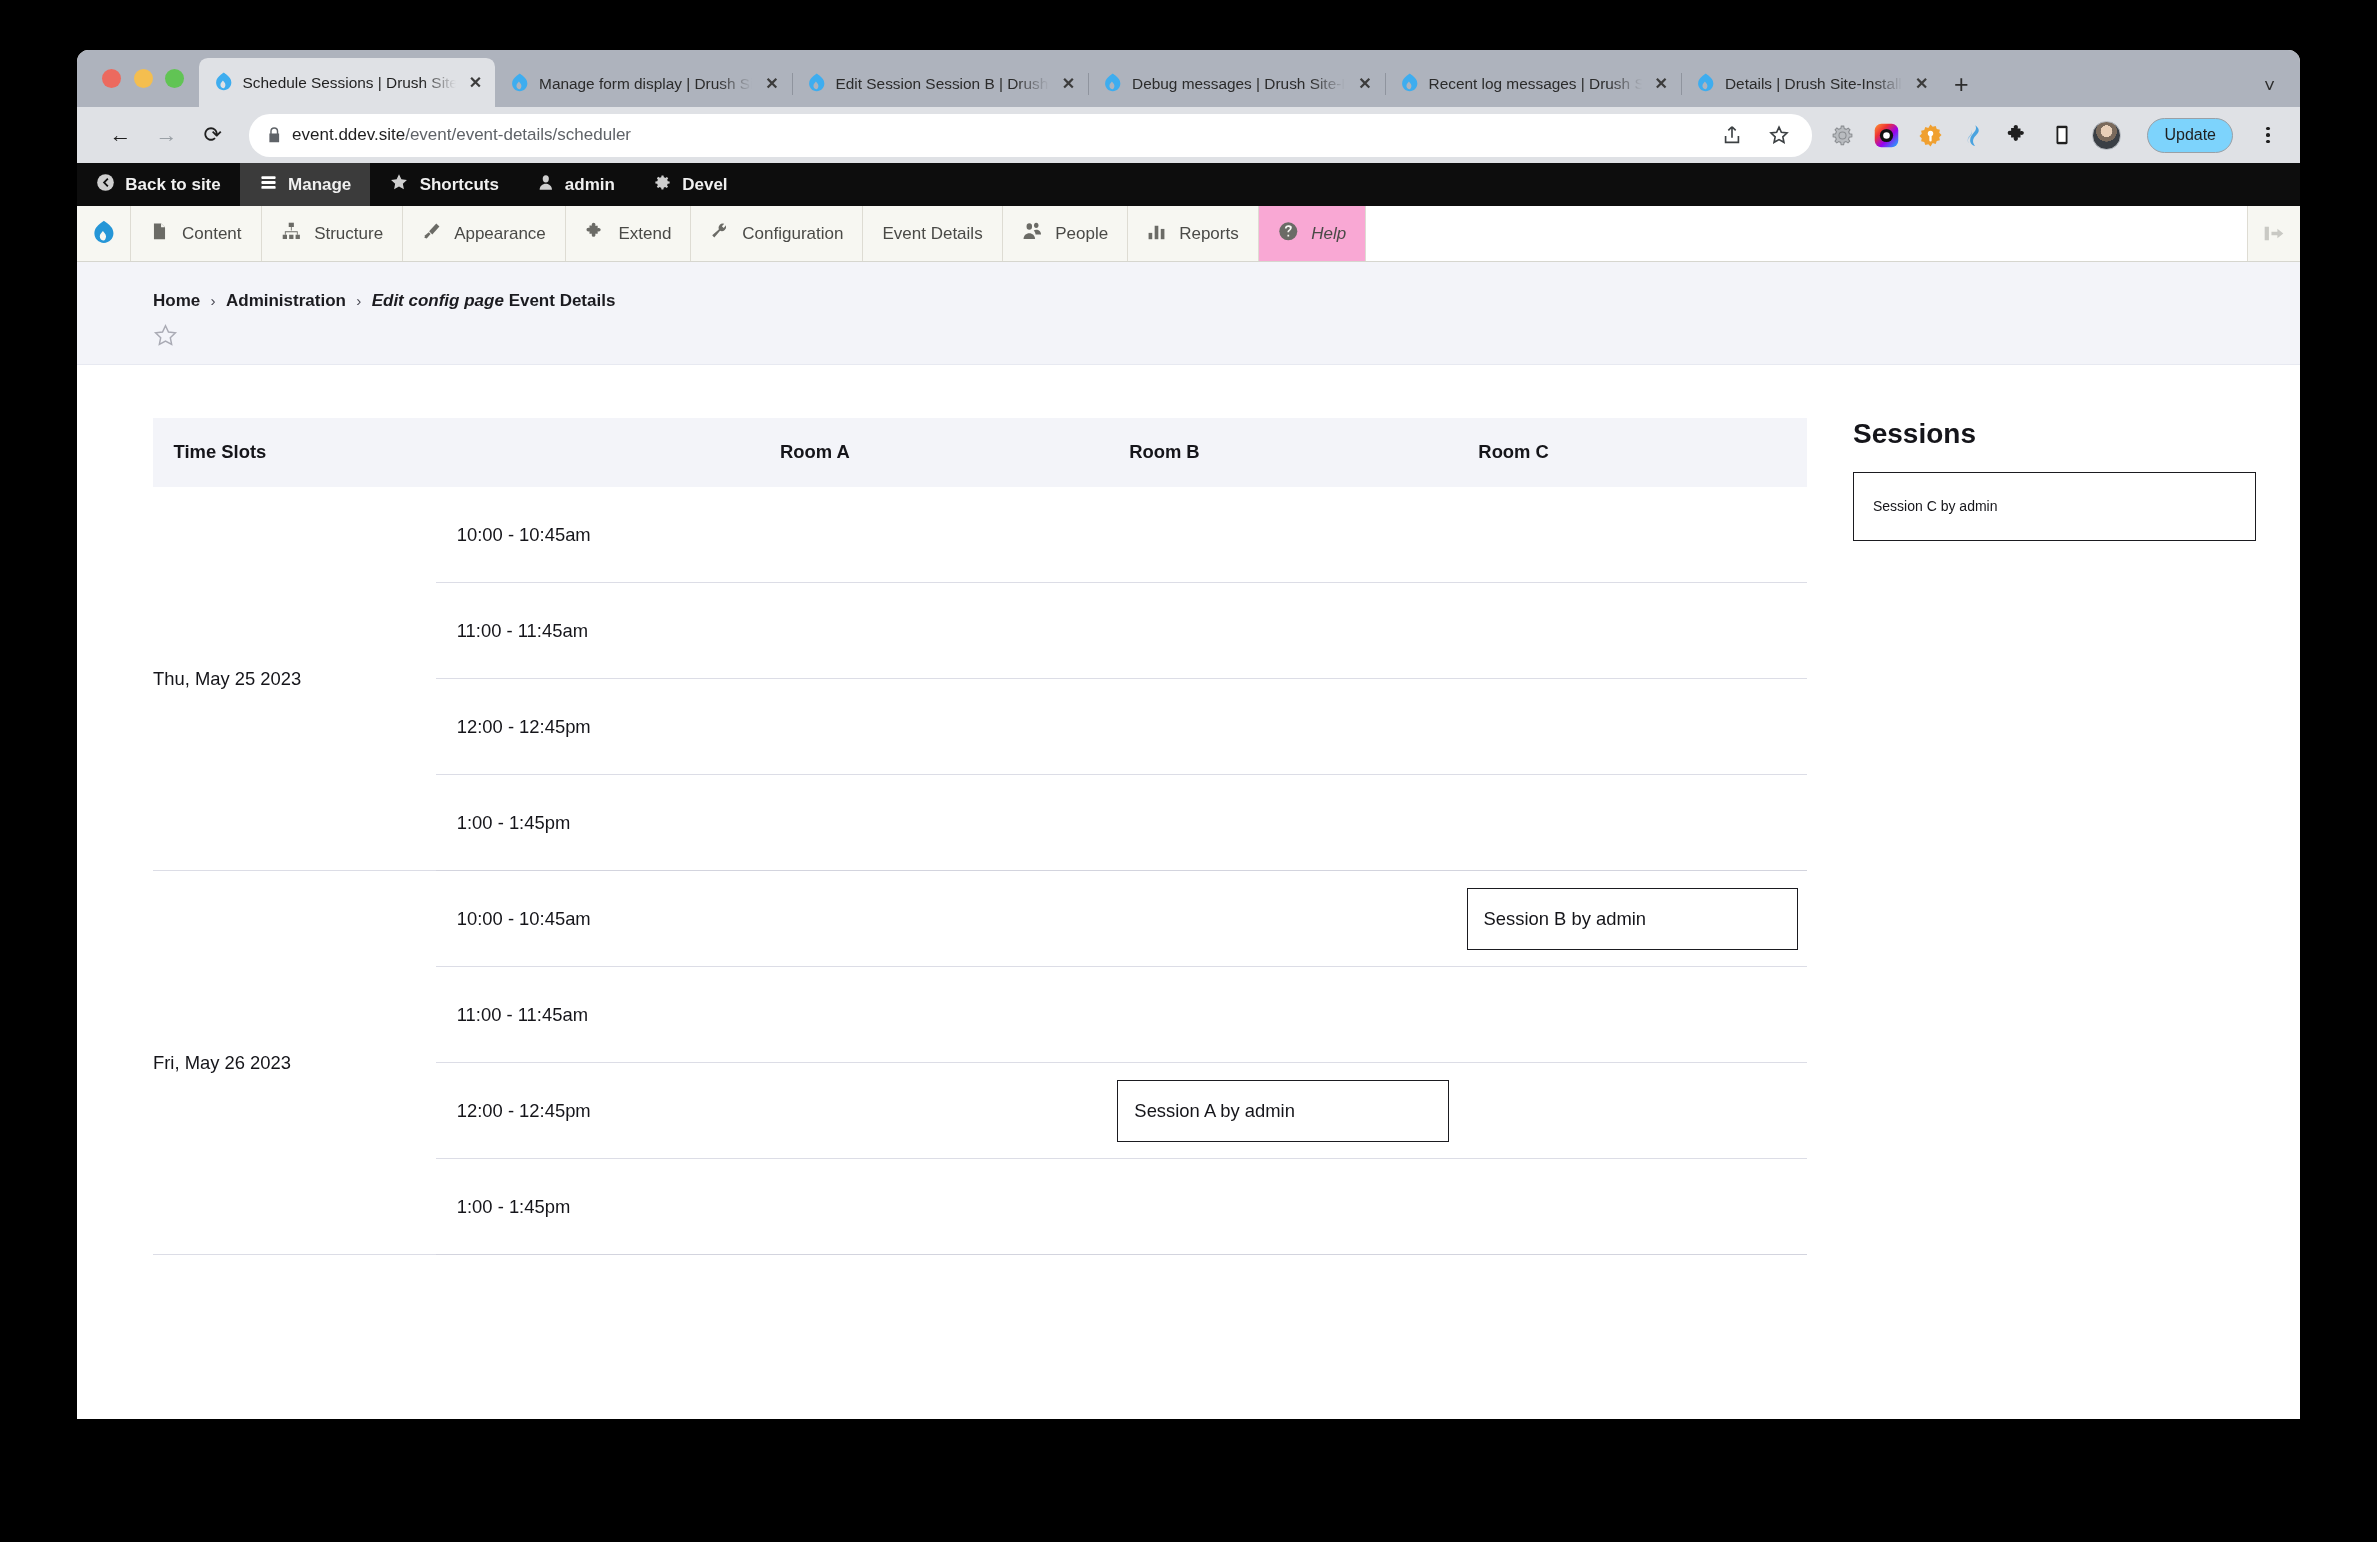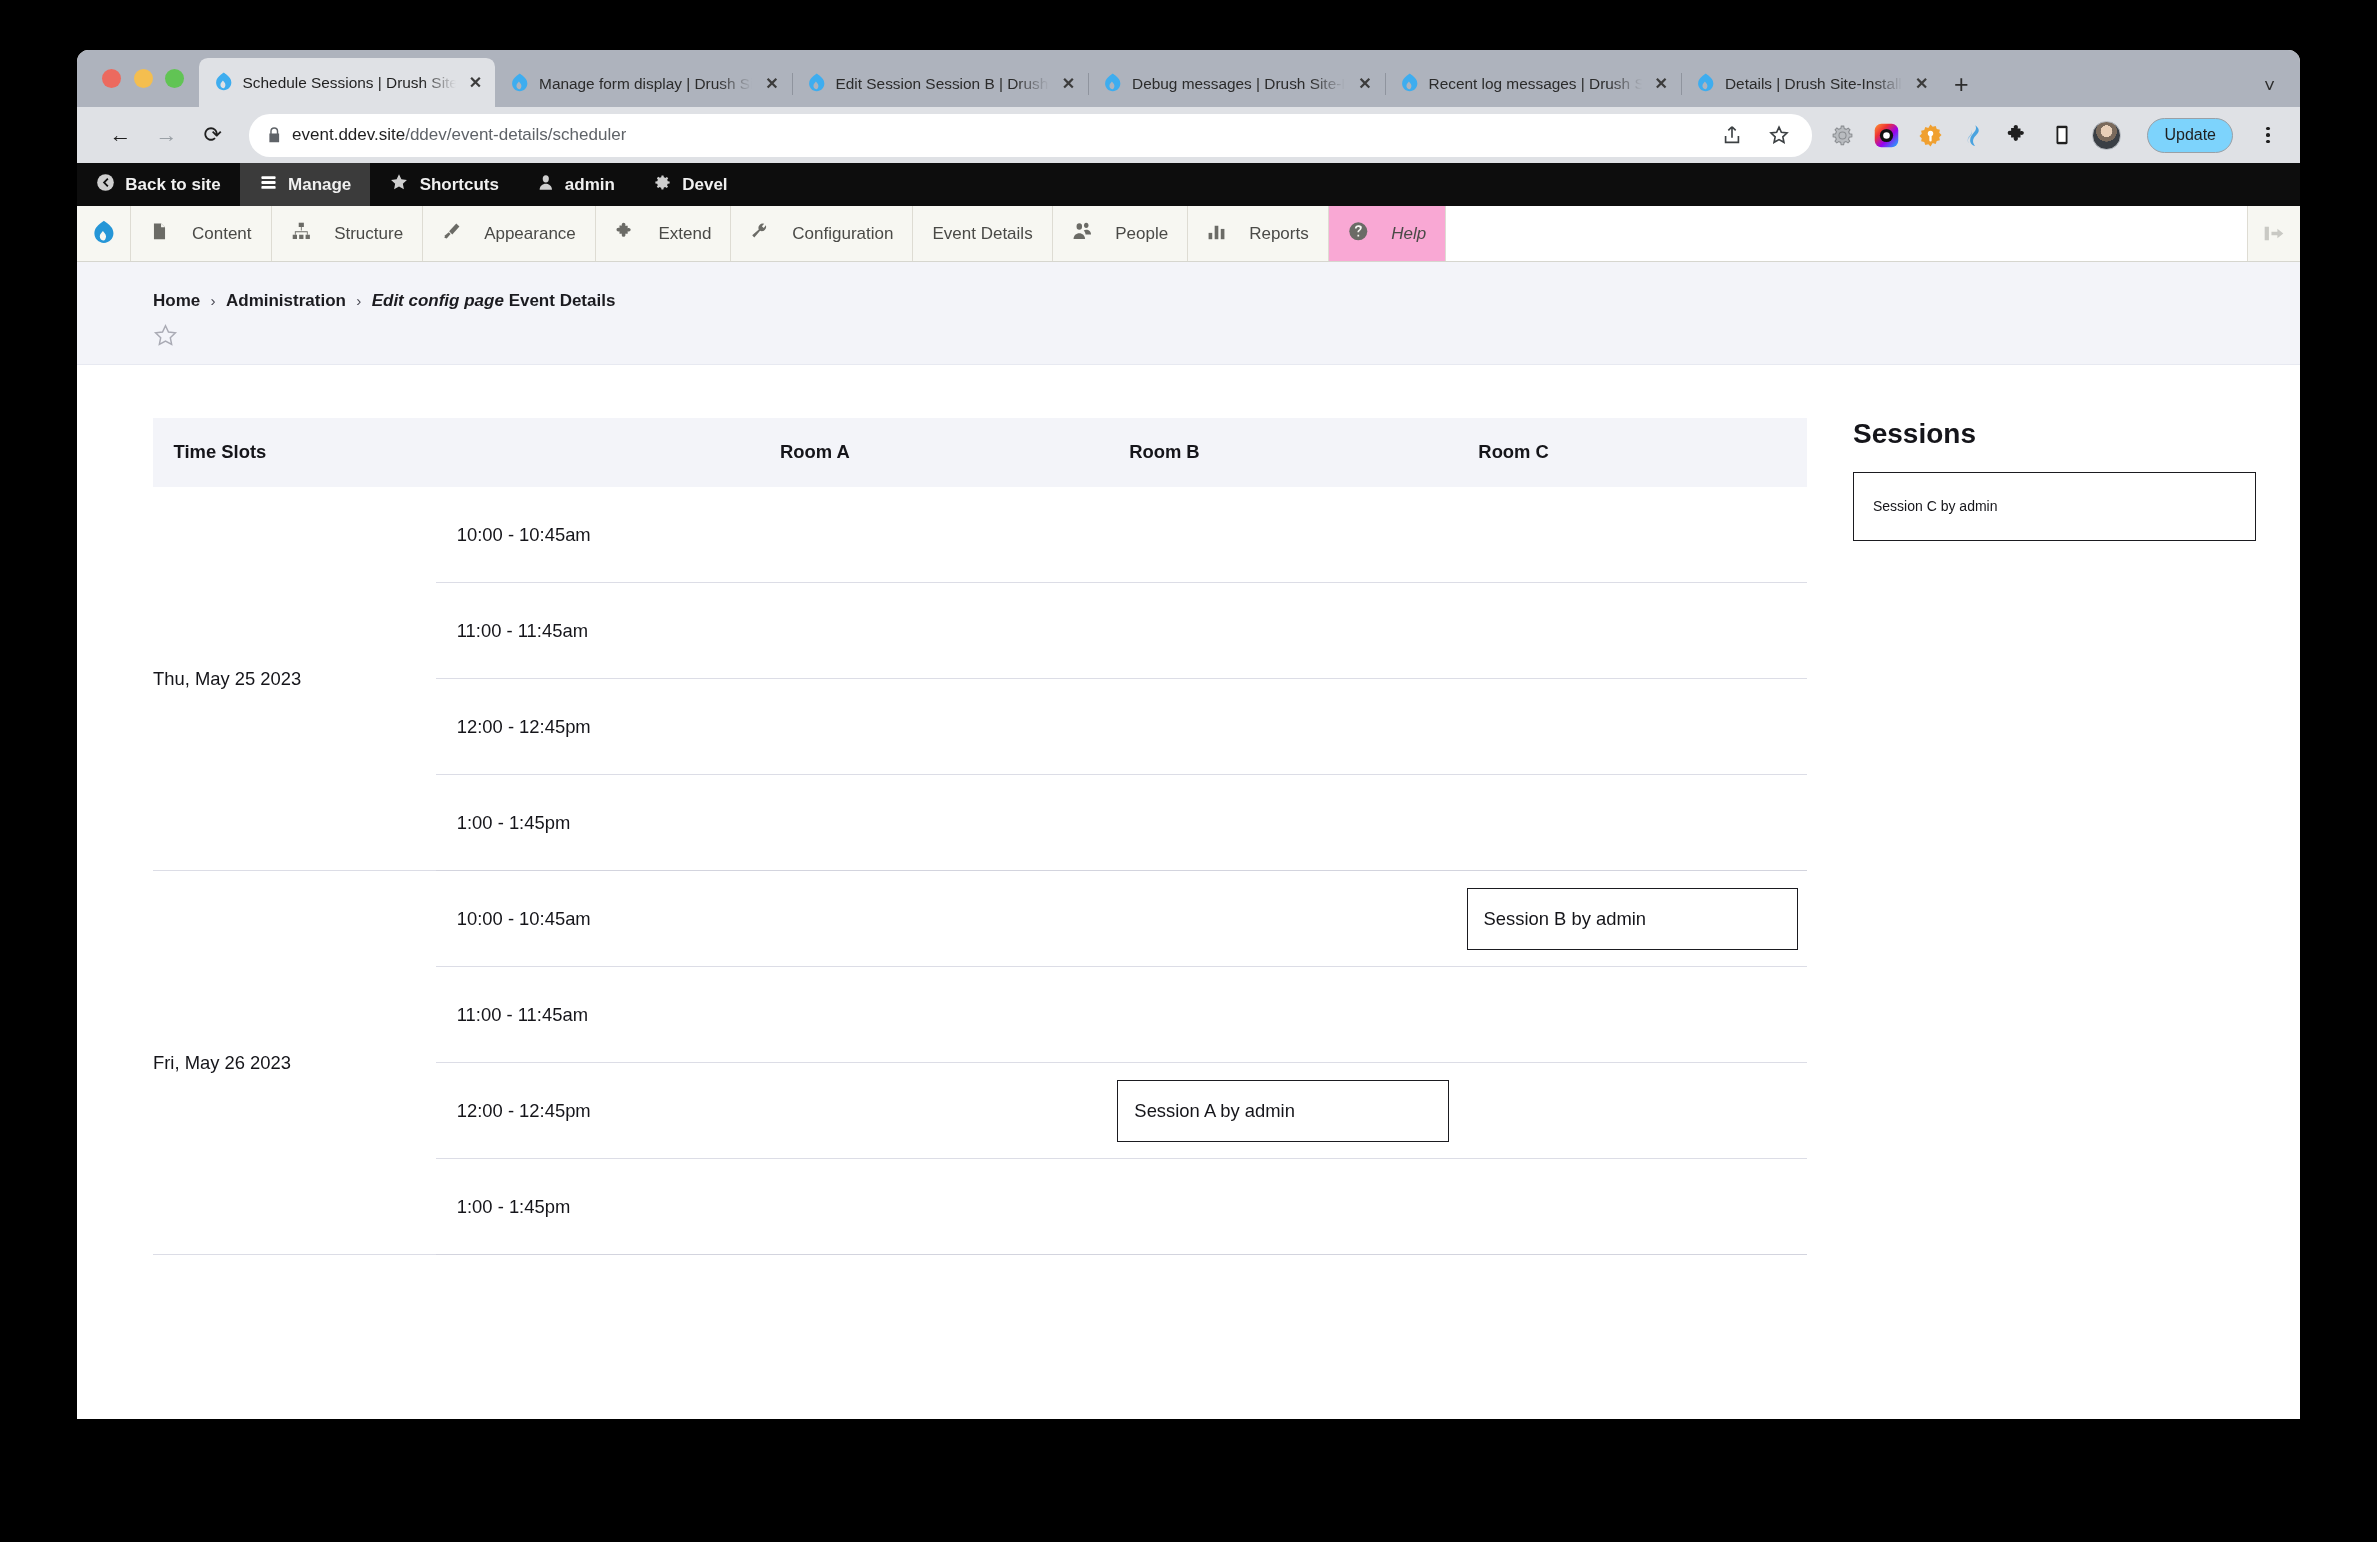--- a/index.html
+++ b/index.html
@@ -166,21 +166,21 @@
     background: #f7f7f2;
     display: flex; align-items: stretch;
     border-bottom: 0.7px solid #d6d6cf;
   }
   .dmenu-logo {
     width: 54px;
     display: flex; align-items: center; justify-content: center;
     border-right: 0.7px solid #dedcd3;
   }
   .dmenu-item {
-    display: flex; align-items: center; gap: 23px;
+    display: flex; align-items: center; gap: 13px;
     padding: 0 19px;
     font-size: 17px;
     color: #4a4a47;
     border-right: 0.7px solid #dedcd3;
     white-space: nowrap;
   }
   .dmenu-item.active { background: #f9a8d4; font-style: italic; }
   .dmenu-spacer { flex: 1; background: #fff; }
   .dmenu-collapse {
     width: 53px;
@@ -333,21 +333,21 @@
     <div class="navbtn">←</div>
     <div class="navbtn disabled">→</div>
     <div class="navbtn">⟳</div>
 
     <div class="urlbox">
       <span class="lock">
         <svg viewBox="0 0 17 22" width="12.5" height="16">
             <path d="M3 9V6a5.5 5.5 0 0 1 11 0v3h1.2v12H1.8V9H3zm2 0h7V6a3.5 3.5 0 0 0-7 0v3z" fill="#5f6368"></path>
           </svg>
       </span>
-      <span class="url"><b id="url-host">event.ddev.site</b><span id="url-path">/ddev/event-details/scheduler</span></span>
+      <span class="url"><b id="url-host">event.ddev.site</b><span id="url-path">/event/event-details/scheduler</span></span>
       <span class="urlbox-actions">
         <span class="ext">
           <svg viewBox="0 0 24 24" width="22" height="22" fill="none" stroke="#3c4043" stroke-width="1.8">
               <path d="M12 3v12M12 3l-4 4M12 3l4 4M5 13v7h14v-7"></path>
             </svg>
         </span>
         <span class="ext">
           <svg viewBox="0 0 24 24" width="22" height="22" fill="none" stroke="#3c4043" stroke-width="1.8">
               <path d="M12 3.5l2.6 5.6 6.1.7-4.5 4.2 1.2 6-5.4-3-5.4 3 1.2-6L3.3 9.8l6.1-.7z"></path>
             </svg>

